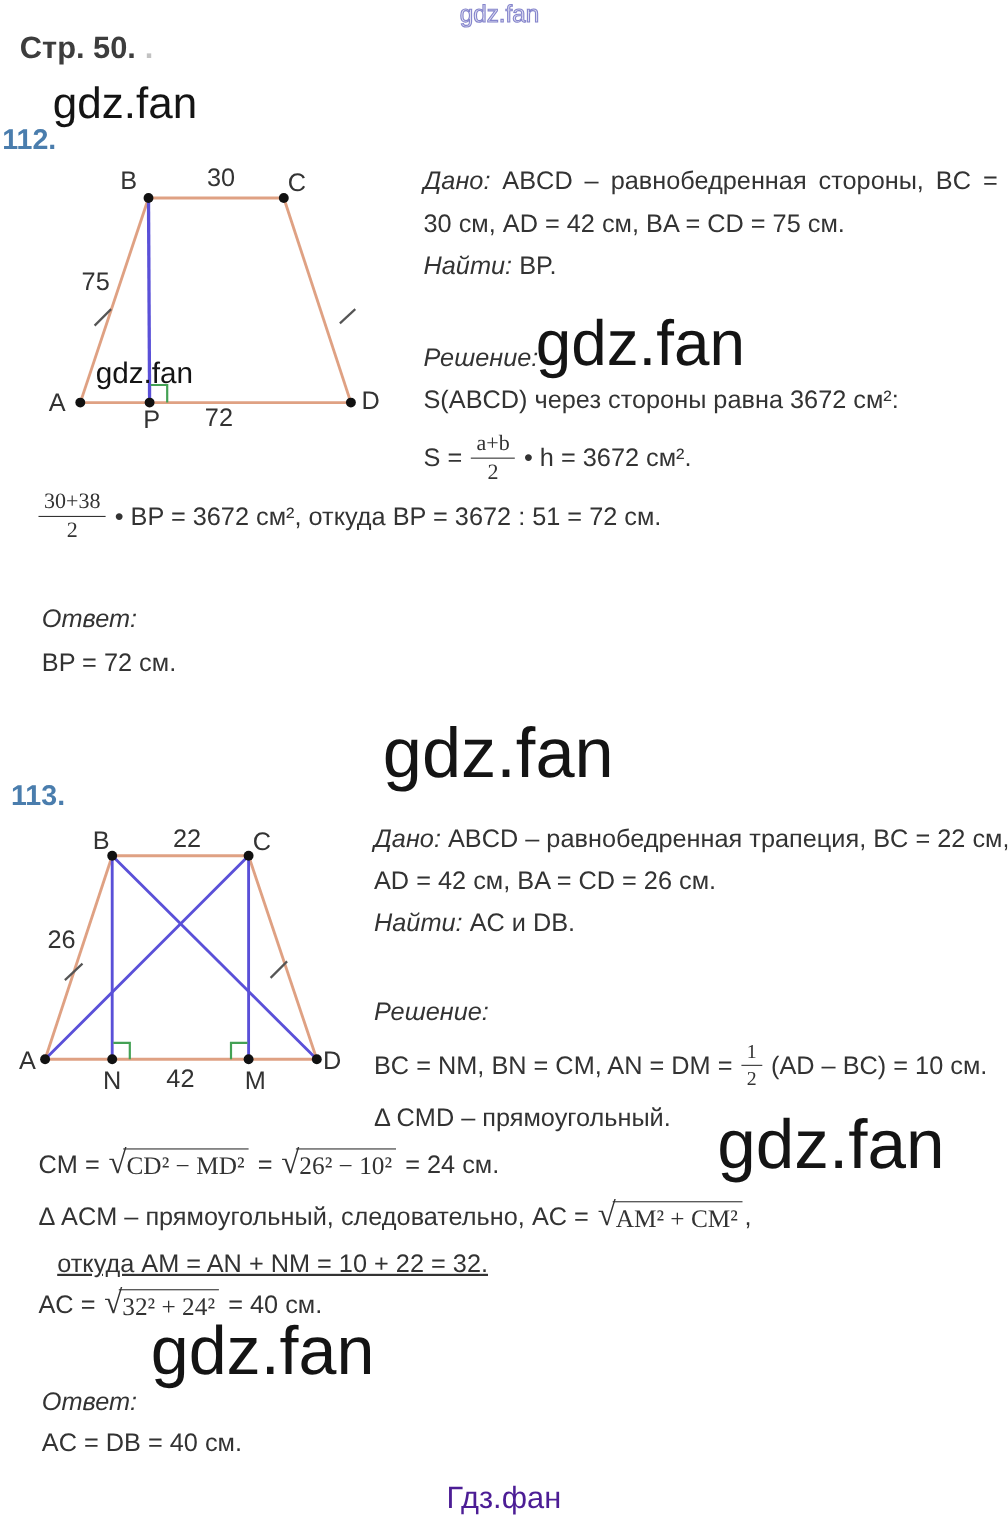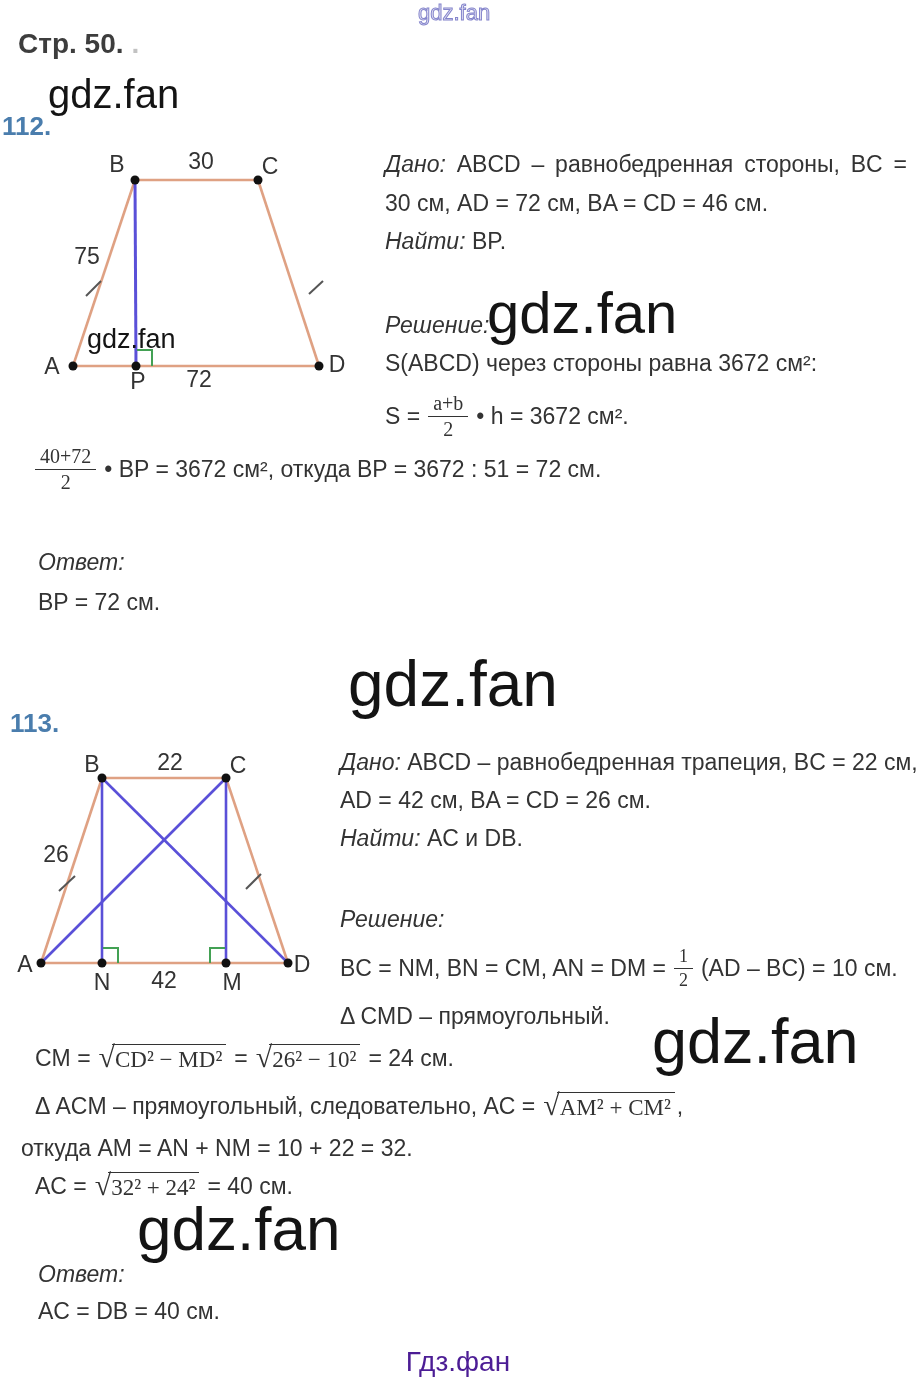--- a/index.html
+++ b/index.html
@@ -70,21 +70,21 @@
     <text x="103" y="244" text-anchor="middle">P</text>
     <text x="164" y="242" text-anchor="middle">72</text>
     <text x="302" y="227" text-anchor="middle">D</text>
   </svg>
   <div class="wm" style="left:87px;top:326px;font-size:27px;">gdz.fan</div>
 
   <div class="line justify" style="left:385px;top:151px;width:522px;">
     <i>Дано:</i>
     <span>ABCD – равнобедренная стороны, BC =</span>
   </div>
-  <div class="line" style="left:385px;top:190px;">30 см, AD = 72 см, BA = CD = 46 см.</div>
+  <div class="line" style="left:385px;top:190px;">30 см, AD = 42 см, BA = CD = 75 см.</div>
   <div class="line" style="left:385px;top:228px;">
     <i>Найти:</i>
     <span>BP.</span>
   </div>
 
   <div class="line" style="left:385px;top:312px;">
     <i>Решение:</i>
   </div>
   <div class="wm" style="left:487px;top:284px;font-size:58px;">gdz.fan</div>
 
@@ -94,21 +94,21 @@
     <span>S =</span>
     <span class="frac">
       <span class="num">a+b</span>
       <span class="den">2</span>
     </span>
     <span>• h = 3672 см².</span>
   </div>
 
   <div class="line flexline" style="left:35px;top:445px;">
     <span class="frac">
-      <span class="num">40+72</span>
+      <span class="num">30+38</span>
       <span class="den">2</span>
     </span>
     <span>• BP = 3672 см², откуда BP = 3672 : 51 = 72 см.</span>
   </div>
 
   <div class="line" style="left:38px;top:549px;">
     <i>Ответ:</i>
   </div>
   <div class="line" style="left:38px;top:589px;">BP = 72 см.</div>
 
@@ -197,21 +197,21 @@
 
   <div class="line flexline" style="left:35px;top:1092px;">
     <span>Δ ACM – прямоугольный, следовательно, AC =</span>
     <span class="sqrt">
       <span class="rsign">√</span>
       <span class="rad">AM² + CM²</span>
     </span>
     <span style="margin-left:-6px">,</span>
   </div>
 
-  <div class="line" style="left:21px;top:1135px;">откуда AM = AN + NM = 10 + 22 = 32.</div>
+  <div class="line" style="left:52px;top:1135px;text-decoration:underline;">откуда AM = AN + NM = 10 + 22 = 32.</div>
 
   <div class="line flexline" style="left:35px;top:1172px;">
     <span>AC =</span>
     <span class="sqrt">
       <span class="rsign">√</span>
       <span class="rad">32² + 24²</span>
     </span>
     <span>= 40 см.</span>
   </div>
 

